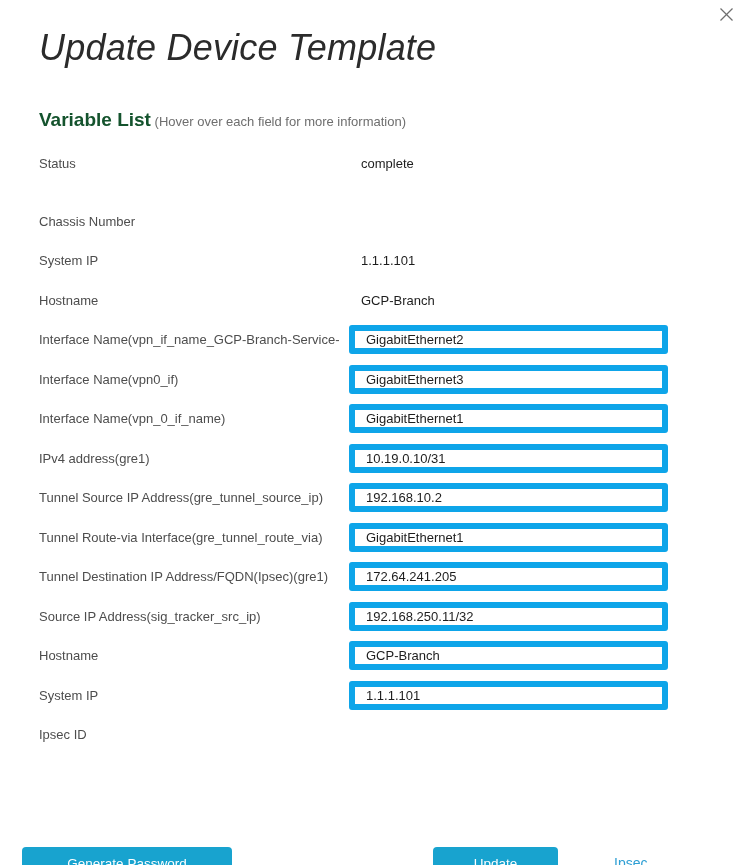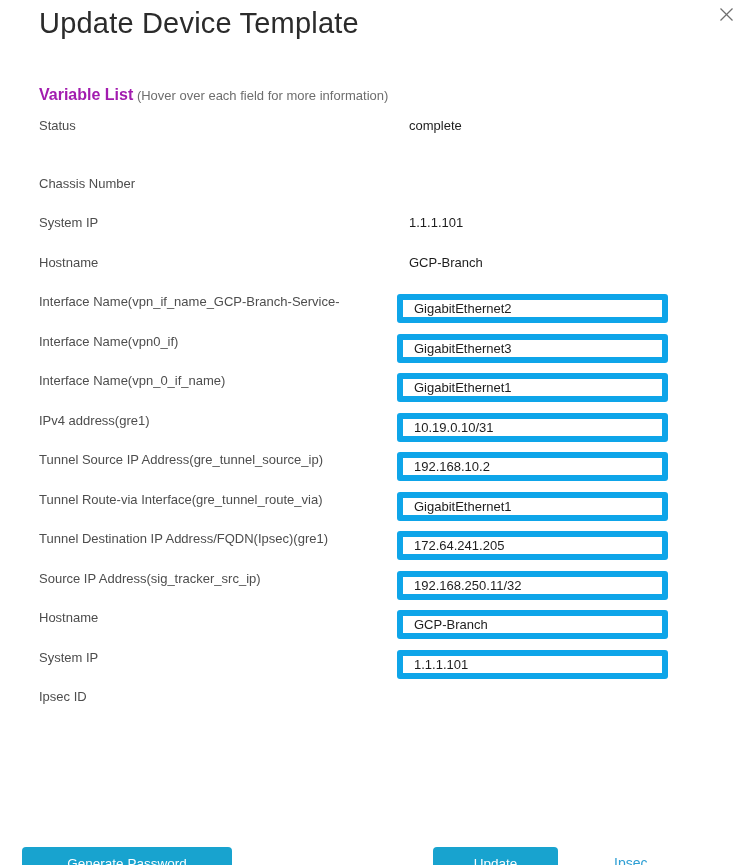--- a/index.html
+++ b/index.html
@@ -11,35 +11,35 @@
     position: relative;
     overflow: hidden;
   }
   .close-btn {
     position: absolute; top: 5px; right: 17px;
     width: 18px; height: 18px;
     background: none; border: none; padding: 0; cursor: pointer;
     display: flex; align-items: center; justify-content: center;
   }
   .page-title {
-    margin: 0; padding: 6px 0 0 39px;
-    font-size: 29px; font-weight: 400; color: #2b2b2b;
-    letter-spacing: 0.2px; line-height: 34px;
+    margin: 0; padding: 31px 0 0 39px;
+    font-size: 36px; font-weight: 400; color: #2b2b2b;
+    letter-spacing: 0.2px; line-height: 34px; font-style: italic;
   }
   .subtitle {
     margin: 47px 0 0 39px;
     font-size: 13px; color: #6e6e6e; line-height: 16px;
   }
   .subtitle .subtitle-bold {
-    font-weight: bold; color: #a21caf; font-size: 16px;
+    font-weight: bold; color: #14532d; font-size: 19px;
   }
   .rows { margin: 14px 0 0 39px; }
   .row {
-    display: flex; align-items: flex-start;
-    height: 39.5px; width: 629px; gap: 48px;
+    display: flex; align-items: center;
+    height: 39.5px; width: 629px;
   }
   .row.gap-after { margin-bottom: 18px; }
   .row .label {
     width: 310px; flex: 0 0 310px;
     font-size: 13px; color: #4d4d4d;
     white-space: nowrap; overflow: hidden;
   }
   .row .value {
     font-size: 13px; color: #1d1d1d;
     padding-left: 12px; white-space: nowrap;

